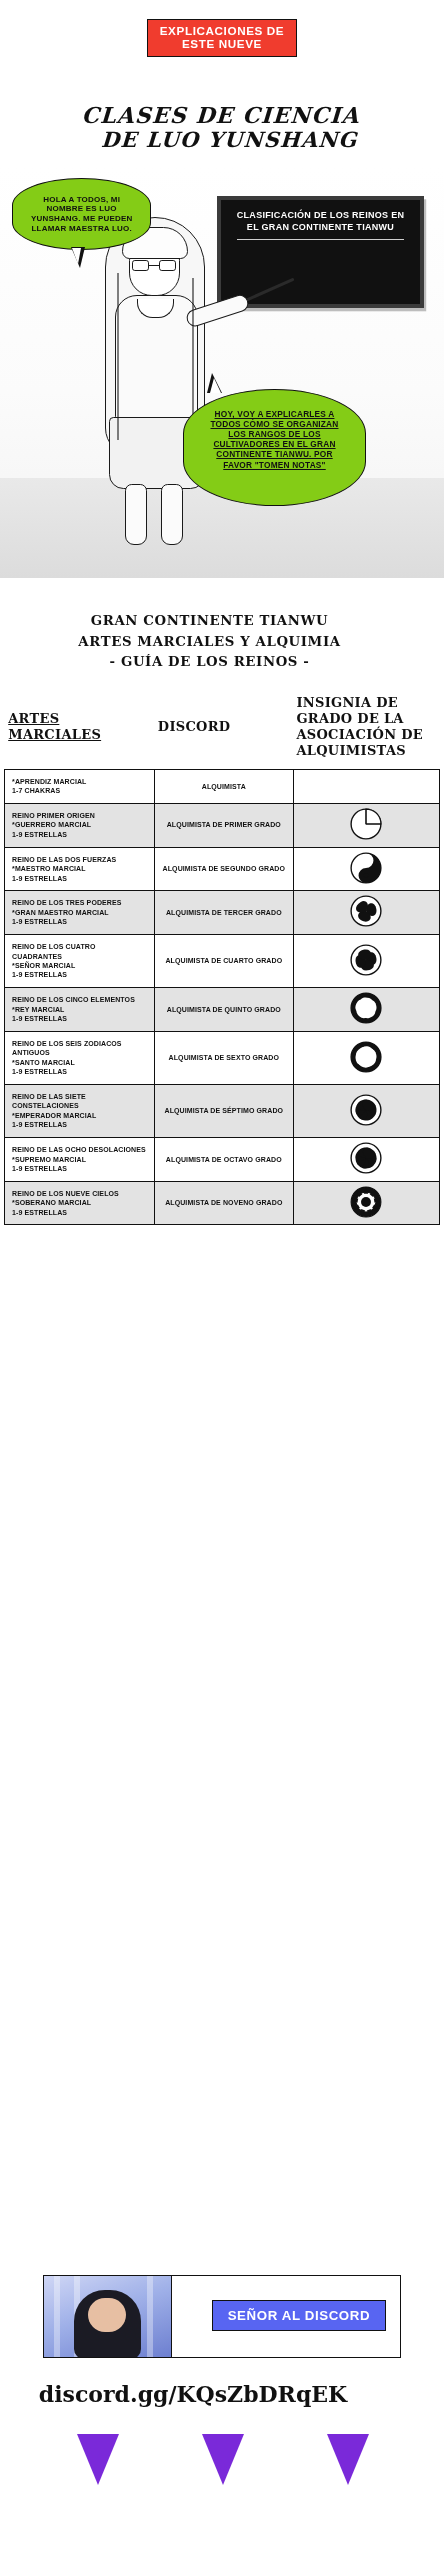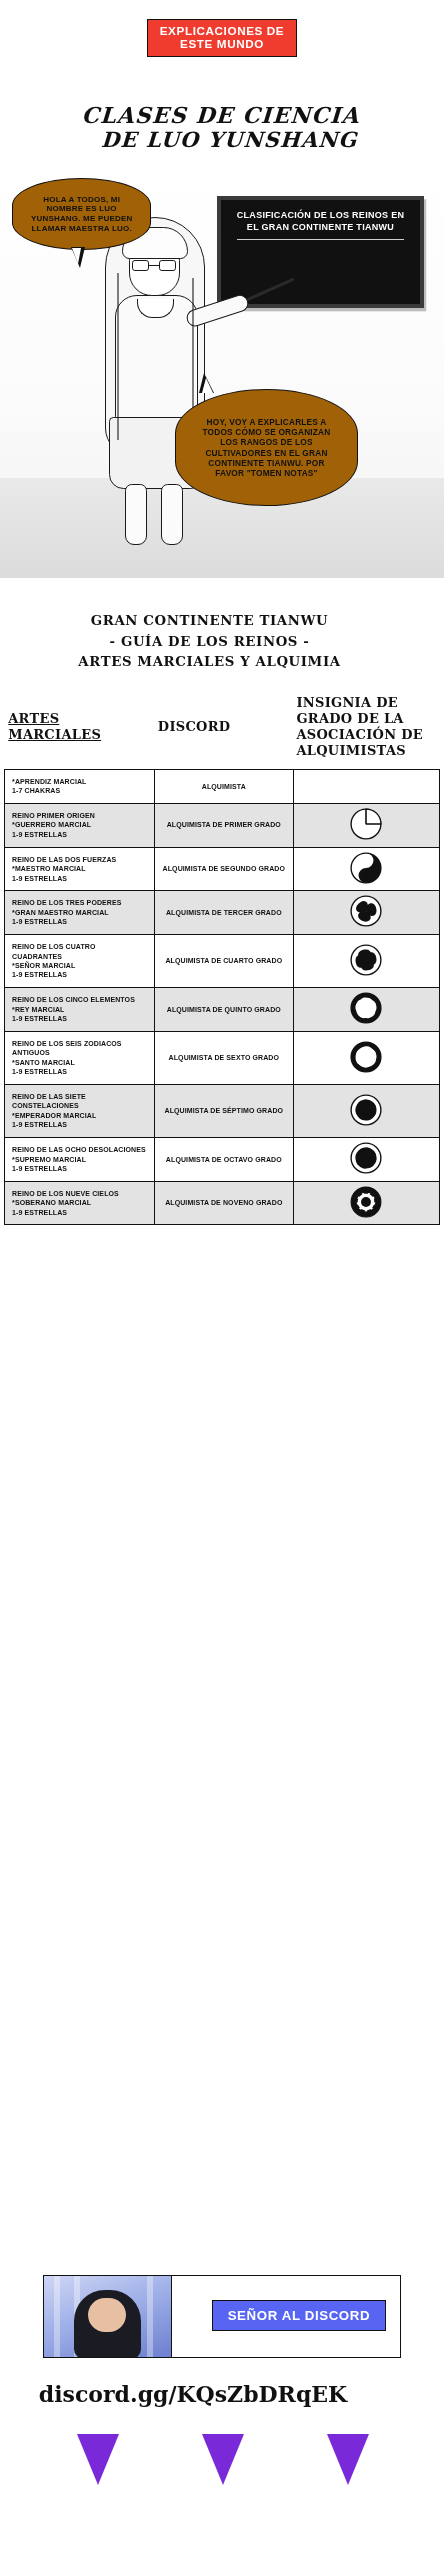--- a/index.html
+++ b/index.html
@@ -205,21 +205,21 @@
   .char .leg.l { left: 47px; }
   .char .leg.r { left: 83px; }
   .char .strand {
     position: absolute;
     width: 1.7px; background: #1a1a1a; opacity: .55;
   }
 
   
   .bubble {
     position: absolute;
-    background: #a16207;
+    background: #84cc16;
     border: 1.7px solid #111;
     border-radius: 50% / 38%;
     text-align: center;
     font-weight: bold;
     color: #111;
     line-height: 1.22;
     letter-spacing: 0.2px;
   }
   .bubble .tail {
     position: absolute;
@@ -239,25 +239,25 @@
     border-top: 21px solid #111;
   }
   #bubble-intro .tail-inner {
     position: absolute; bottom: -15px; left: 59px;
     width: 0; height: 0;
     border-left: 6.7px solid transparent;
     border-right: 3.9px solid transparent;
     border-top: 16.7px solid #fff;
   }
   #bubble-lesson {
-    top: 222px; left: 175px;
+    top: 222px; left: 183px;
     width: 183px; height: 117px;
     font-size: 8.3px;
     padding: 19px 16.7px;
-    display: flex; align-items: center; justify-content: center;
+    display: flex; justify-content: center; text-decoration: underline;
   }
   #bubble-lesson .tail {
     top: -16.7px; left: 23px;
     border-left: 5.6px solid transparent;
     border-right: 10px solid transparent;
     border-bottom: 20px solid #111;
   }
   #bubble-lesson .tail-inner {
     position: absolute; top: -12.2px; left: 25.6px;
     width: 0; height: 0;
@@ -382,21 +382,21 @@
     border-left: 21px solid transparent;
     border-right: 21px solid transparent;
     border-top: 51px solid #7a29d9;
   }
 </style>
 </head>
 <body>
 
 <div class="page">
 
-  <div class="top-banner">EXPLICACIONES DE ESTE MUNDO</div>
+  <div class="top-banner">EXPLICACIONES DE ESTE NUEVE</div>
 
   <div class="title-wrap">
     <div class="title-line">CLASES DE CIENCIA</div>
     <div class="title-line second">DE LUO YUNSHANG</div>
   </div>
 
   <div class="panel">
     <div class="panel-bg"></div>
     <div class="floor"></div>
 
@@ -434,22 +434,22 @@
 
     <div class="bubble" id="bubble-lesson">
       <span>HOY, VOY A EXPLICARLES A TODOS CÓMO SE ORGANIZAN LOS RANGOS DE LOS CULTIVADORES EN EL GRAN CONTINENTE TIANWU. POR FAVOR "TOMEN NOTAS"</span>
       <span class="tail"></span>
       <span class="tail-inner"></span>
     </div>
   </div>
 
   <div class="guide-head">
     <div>GRAN CONTINENTE TIANWU</div>
+    <div>ARTES MARCIALES Y ALQUIMIA</div>
     <div>- GUÍA DE LOS REINOS -</div>
-    <div>ARTES MARCIALES Y ALQUIMIA</div>
   </div>
 
   <table class="table">
     <thead>
       <tr>
         <th class="col-ma">ARTES MARCIALES</th>
         <th class="col-al">DISCORD</th>
         <th class="col-in">INSIGNIA DE GRADO DE LA ASOCIACIÓN DE ALQUIMISTAS</th>
       </tr>
     </thead>

